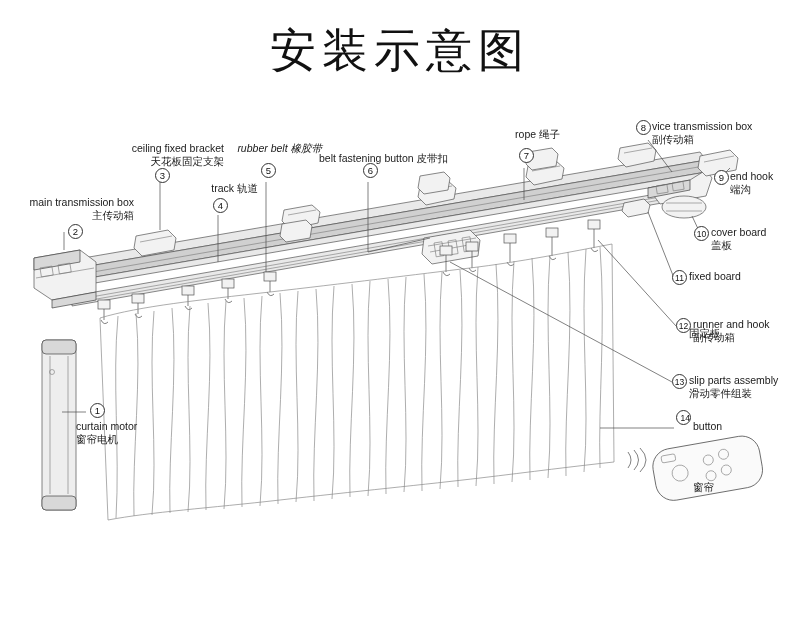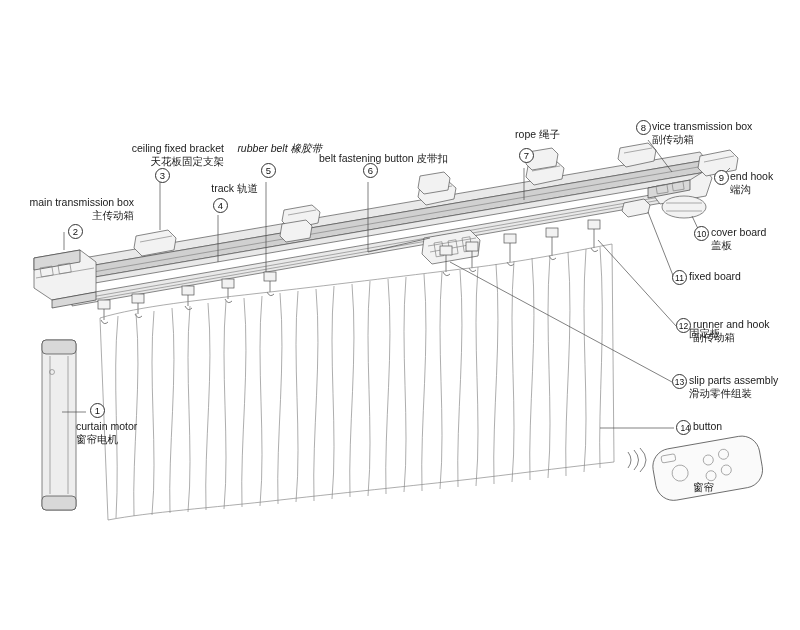--- a/index.html
+++ b/index.html
@@ -66,20 +66,21 @@
   .rail { fill: #e9e9e9; stroke: #555; stroke-width: 0.7; }
   .rail2 { fill: #d0d0d0; stroke: #555; stroke-width: 0.7; }
   .motor { fill: #eeeeee; stroke: #666; stroke-width: 0.8; }
   .remote { fill: #fafafa; stroke: #555; stroke-width: 0.8; }
 </style>
 </head>
 <body>
 
 <div id="stage">
 
+  <div id="title">安装示意图</div>
 
   <svg width="800" height="630" viewBox="0 0 800 630">
 
     <g>
 
       <polygon class="rail" points="60,262 700,152 706,160 66,270"></polygon>
 
       <polygon class="rail2" points="66,270 706,160 706,172 66,282"></polygon>
       <polygon class="rail" points="66,282 706,172 706,178 66,288"></polygon>
 
@@ -364,21 +365,21 @@
   <div class="callout" style="left:672px; top:374px;">
     <span class="en" style="padding-left:17px;">slip parts assembly</span>
     <span class="cn" style="padding-left:17px;">滑动零件组装</span>
   </div>
   <div class="num small" style="left:672px; top:374px;">13</div>
 
   <div class="callout" style="left:676px; top:420px;">
     <span class="en" style="padding-left:17px;">button</span>
     <span class="cn" style="padding-left:17px;margin-top:48px;">窗帘</span>
   </div>
-  <div class="num small" style="left:676px; top:420px;text-align:right;">14</div>
+  <div class="num small" style="left:676px; top:410px;text-align:right;">14</div>
 
   <div class="callout" style="left:76px; top:420px;">
     <span class="en">curtain motor</span>
     <span class="cn">窗帘电机</span>
   </div>
   <div class="num" style="left:90px; top:403px;">1</div>
 
 </div>
 
 </body></html>

